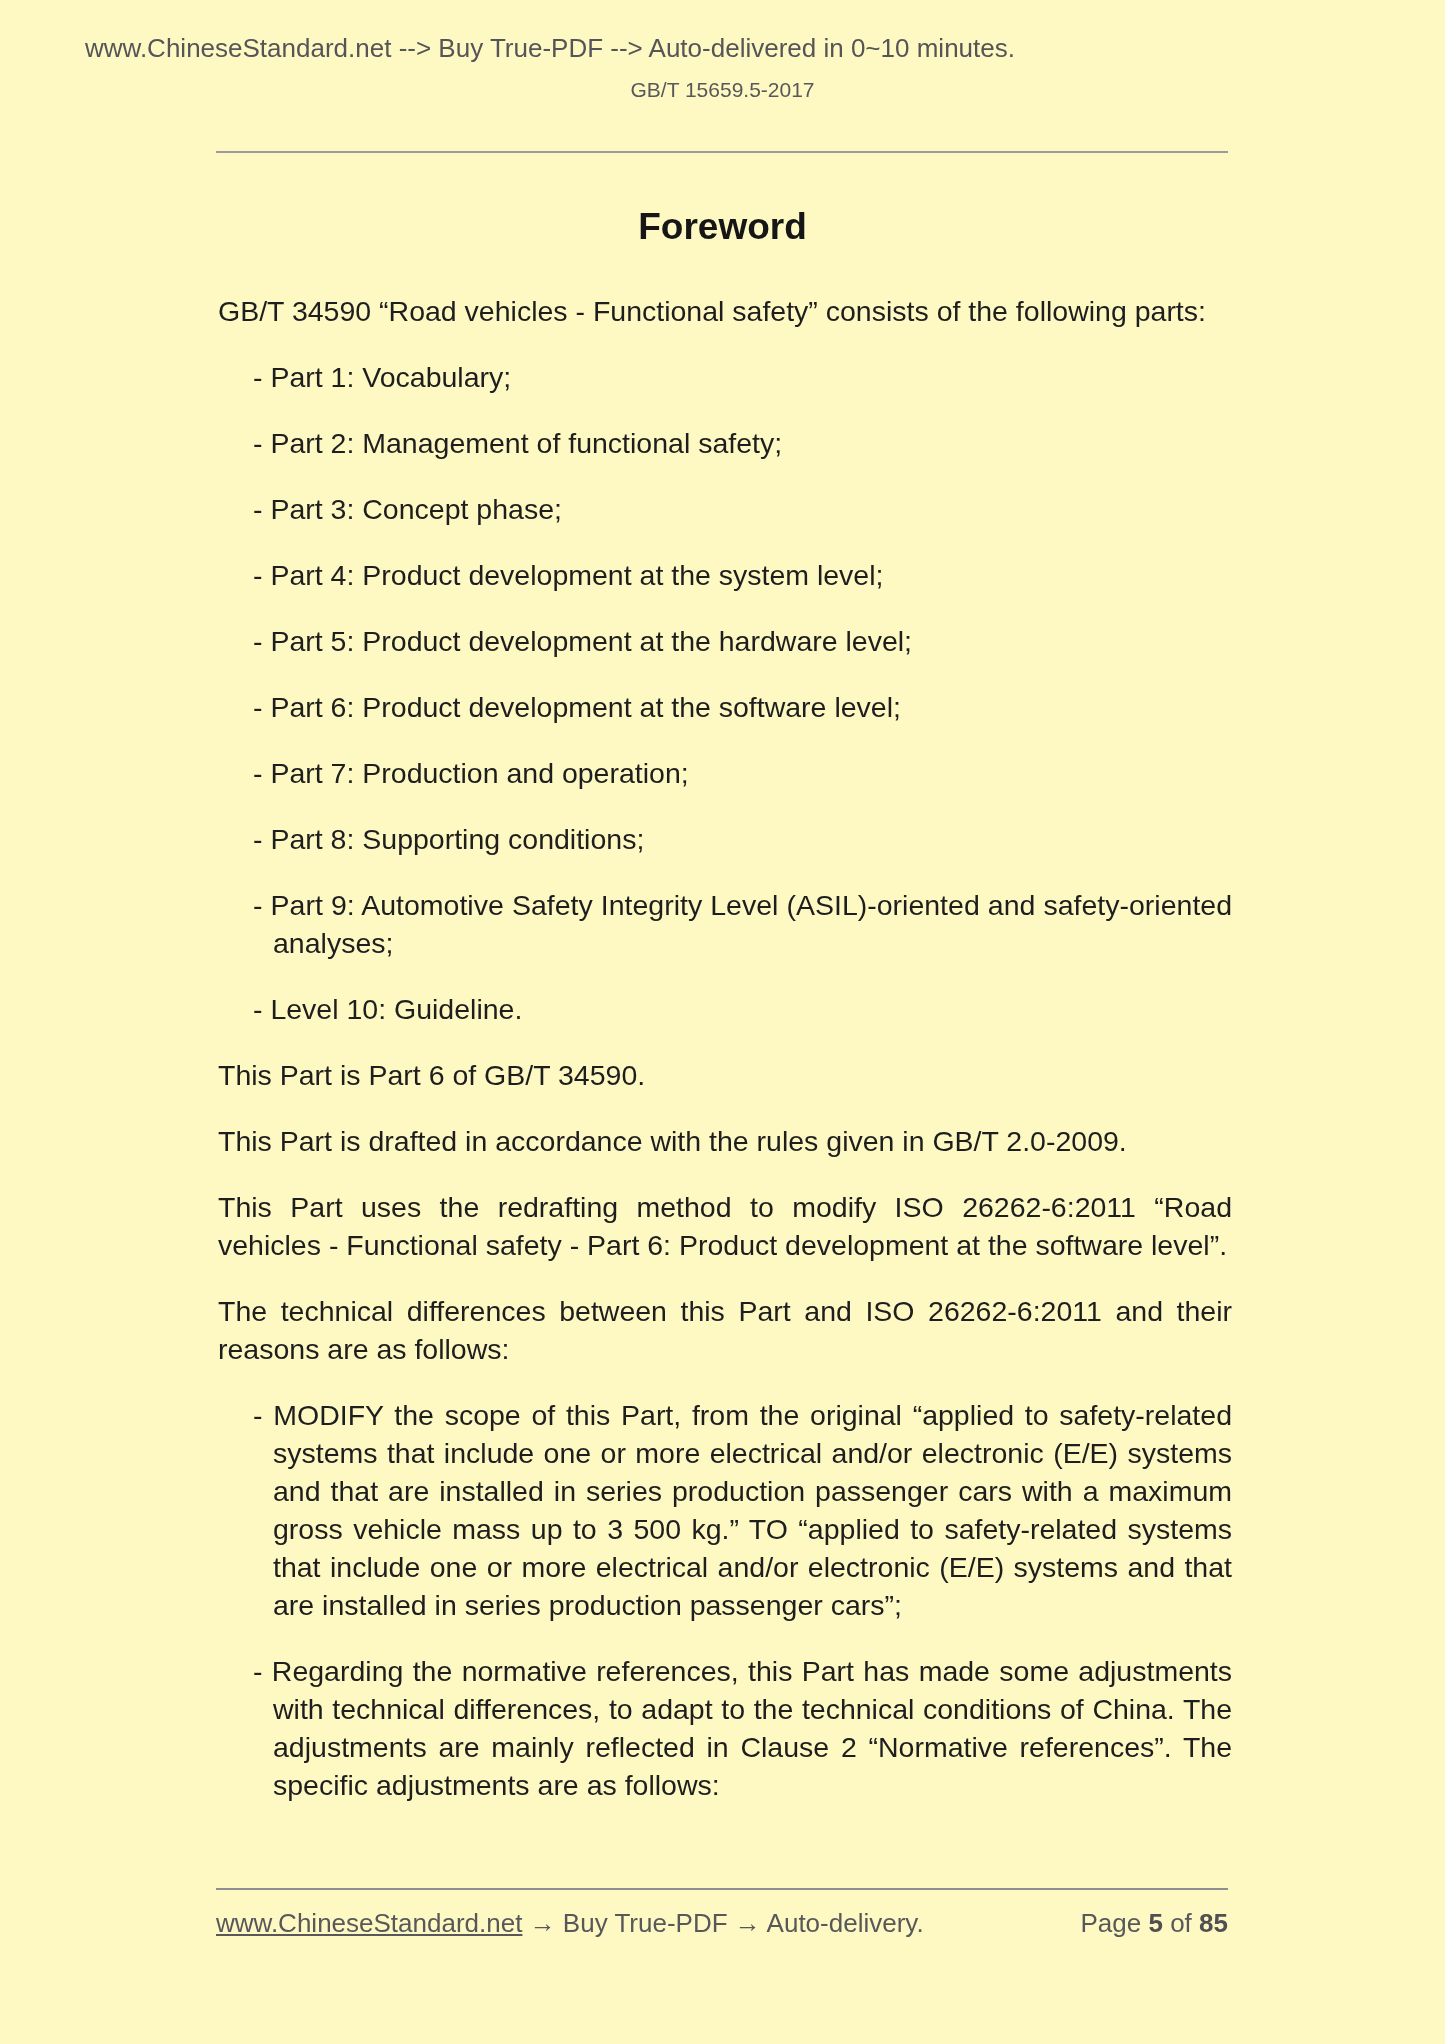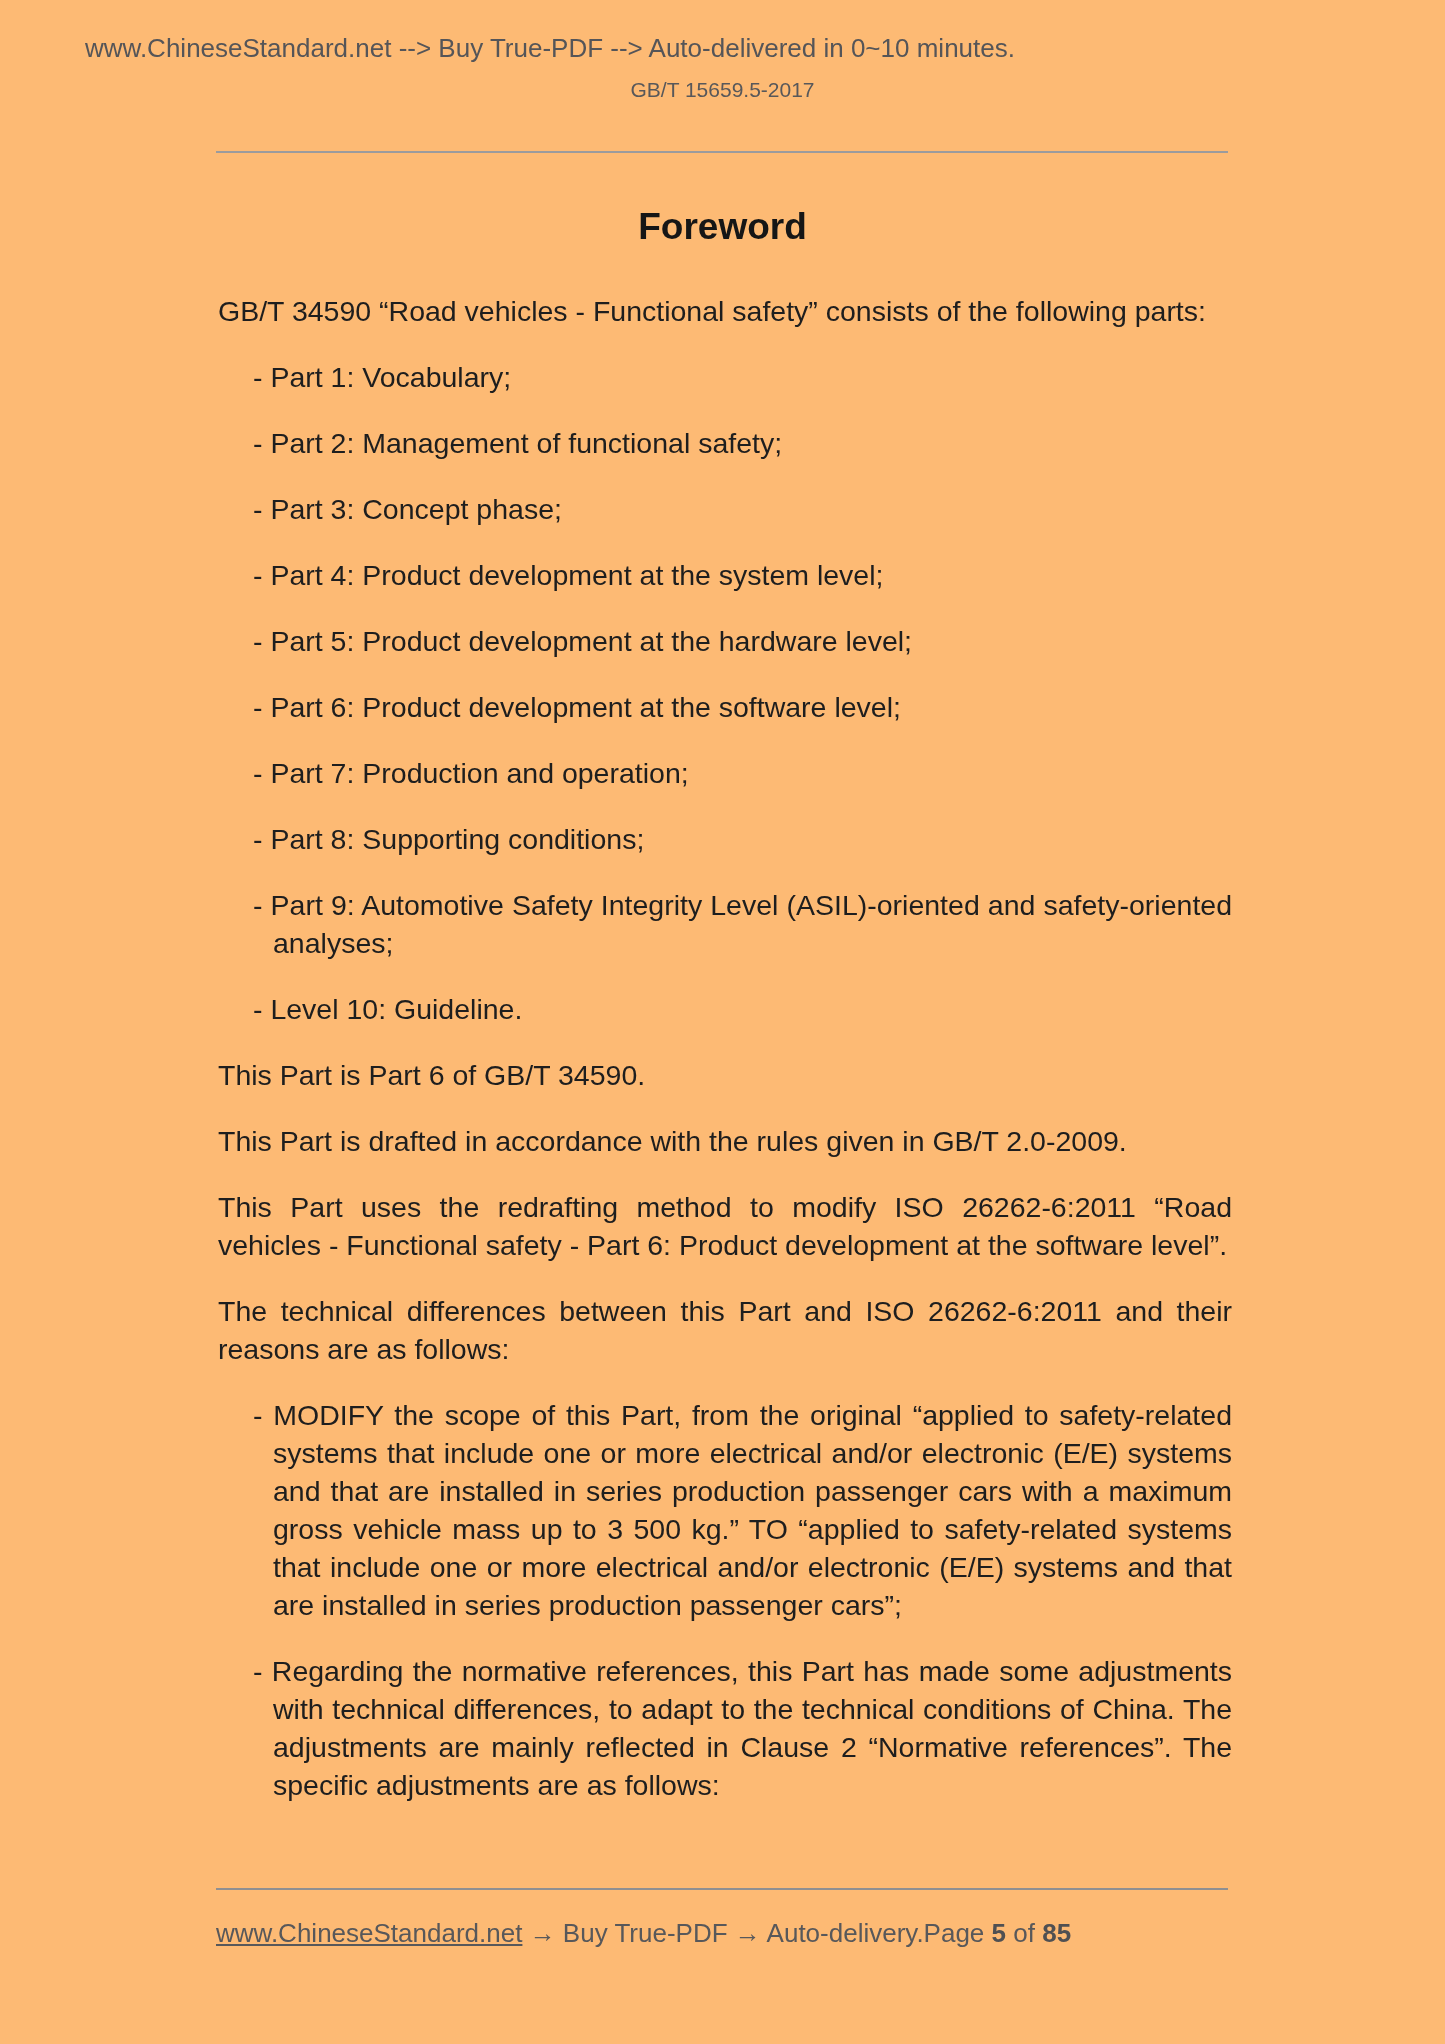--- a/index.html
+++ b/index.html
@@ -1,20 +1,20 @@
 <!DOCTYPE html>
 <html><head>
 <meta charset="utf-8">
 <style>
   html, body { margin: 0; padding: 0; background: #ffffff; }
   .page {
     position: relative;
     width: 1445px;
     height: 2044px;
-    background: #fdba74;
+    background: #fef9c3;
     font-family: "Liberation Sans", "DejaVu Sans", sans-serif;
     color: #1e1e1e;
     overflow: hidden;
   }
 
   
   .banner {
     margin: 33px 0 0 85px;
     font-size: 26px;
     line-height: 30px;
@@ -71,22 +71,23 @@
   
   .footer {
     position: absolute;
     left: 216px;
     top: 1888px;
     width: 1012px;
     border-top: 2px solid #8f8f91;
   }
   .footer-row {
     display: flex;
+    justify-content: space-between;
     align-items: baseline;
-    padding-top: 28px;
+    padding-top: 18px;
     font-size: 26px;
     line-height: 30px;
     color: #58585a;
   }
   .footer-link {
     color: #58585a;
     text-decoration: underline;
     cursor: pointer;
   }
   .page-indicator b { font-weight: 700; color: #505052; }

